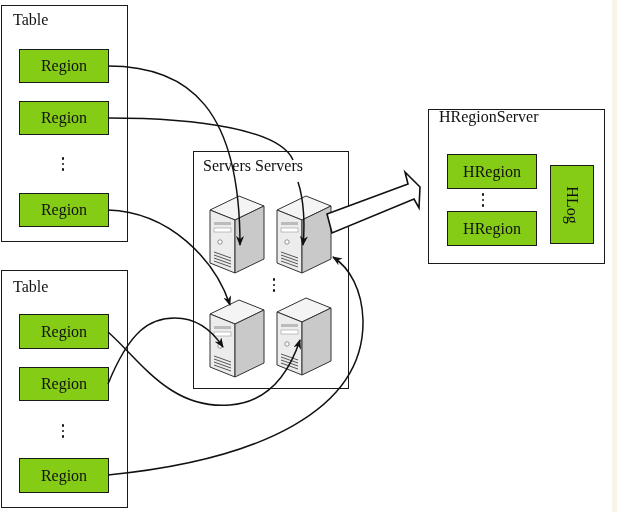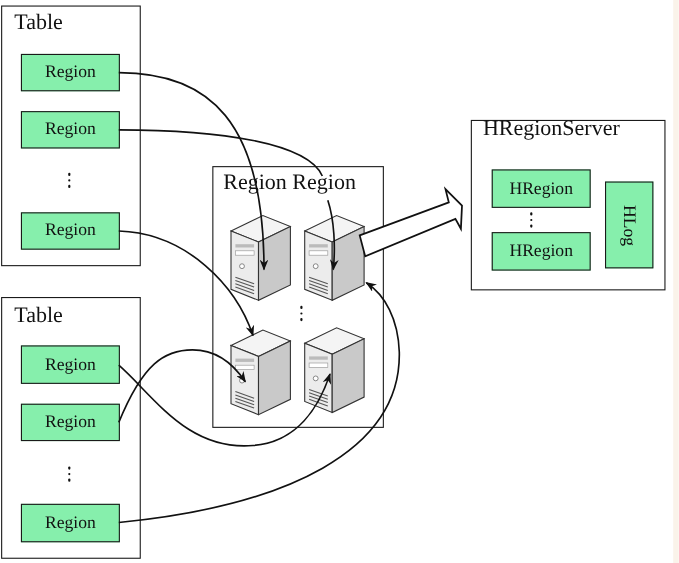--- a/index.html
+++ b/index.html
@@ -1,21 +1,21 @@
 <!DOCTYPE html>
 <html><head>
 <meta charset="utf-8">
 <style>
   html, body { margin: 0; padding: 0; background: #ffffff; }
   body { width: 617px; height: 512px; position: relative; overflow: hidden;
          font-family: "Liberation Serif", "DejaVu Serif", serif; color: #111; }
   .stripe { position: absolute; left: 612px; top: 0; width: 5px; height: 512px; background: #faf3ea; }
   .frame { position: absolute; border: 1.6px solid #1a1a1a; box-sizing: border-box; background: transparent; }
-  .frame-title { position: absolute; font-size: 20px; line-height: 18px; white-space: nowrap; }
-  .box { position: absolute; border: 1.6px solid #1a1a1a; box-sizing: border-box; background: #86efac;
+  .frame-title { position: absolute; font-size: 16px; line-height: 18px; white-space: nowrap; }
+  .box { position: absolute; border: 1.6px solid #1a1a1a; box-sizing: border-box; background: #84cc16;
          display: flex; align-items: center; justify-content: center; font-size: 16px; }
   .vdots { position: absolute; width: 4px; display: flex; flex-direction: column; align-items: center; gap: 3px; }
   .vdots span { width: 2.5px; height: 2.5px; border-radius: 50%; background: #111; display: block; }
   .hlog-text { transform: rotate(90deg); display: inline-block; font-size: 16px; white-space: nowrap; }
   svg.overlay { position: absolute; left: 0; top: 0; width: 617px; height: 512px; pointer-events: none; }
   .server { position: absolute; width: 56px; height: 84px; }
 </style>
 </head>
 <body>
 
@@ -37,21 +37,21 @@
 <div class="box" style="left:19px;top:314px;width:90px;height:35px;">Region</div>
 <div class="box" style="left:19px;top:367px;width:90px;height:34px;">Region</div>
 <div class="vdots" style="left:61px;top:424px;">
     <span></span>
     <span></span>
     <span></span>
   </div>
 <div class="box" style="left:19px;top:458px;width:90px;height:35px;">Region</div>
 
 <div class="frame" style="left:193px;top:151px;width:156px;height:238px;"></div>
-<div class="frame-title" style="left:203px;top:157px;">Region Region</div>
+<div class="frame-title" style="left:203px;top:157px;">Servers Servers</div>
 <div class="vdots" style="left:272px;top:278px;">
     <span></span>
     <span></span>
     <span></span>
   </div>
 
 <svg class="server" style="left:209px;top:190px;" viewBox="0 0 56 84">
   <g>
     <polygon points="1,20 30,6 55,16 26,30" fill="#f4f4f4" stroke="#333" stroke-width="1"></polygon>
     <polygon points="1,20 26,30 26,83 1,73" fill="#ececec" stroke="#333" stroke-width="1"></polygon>

